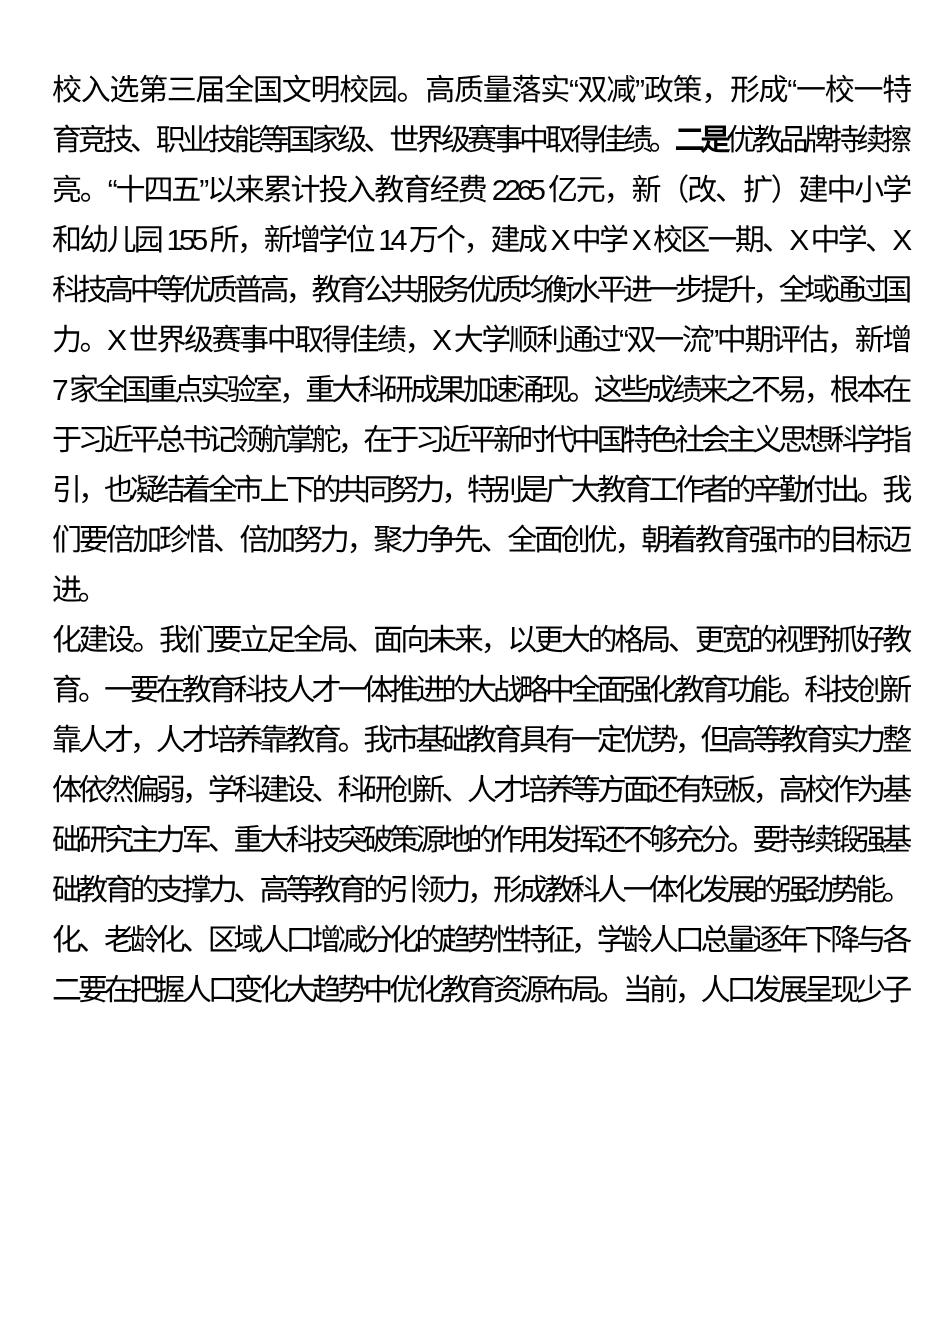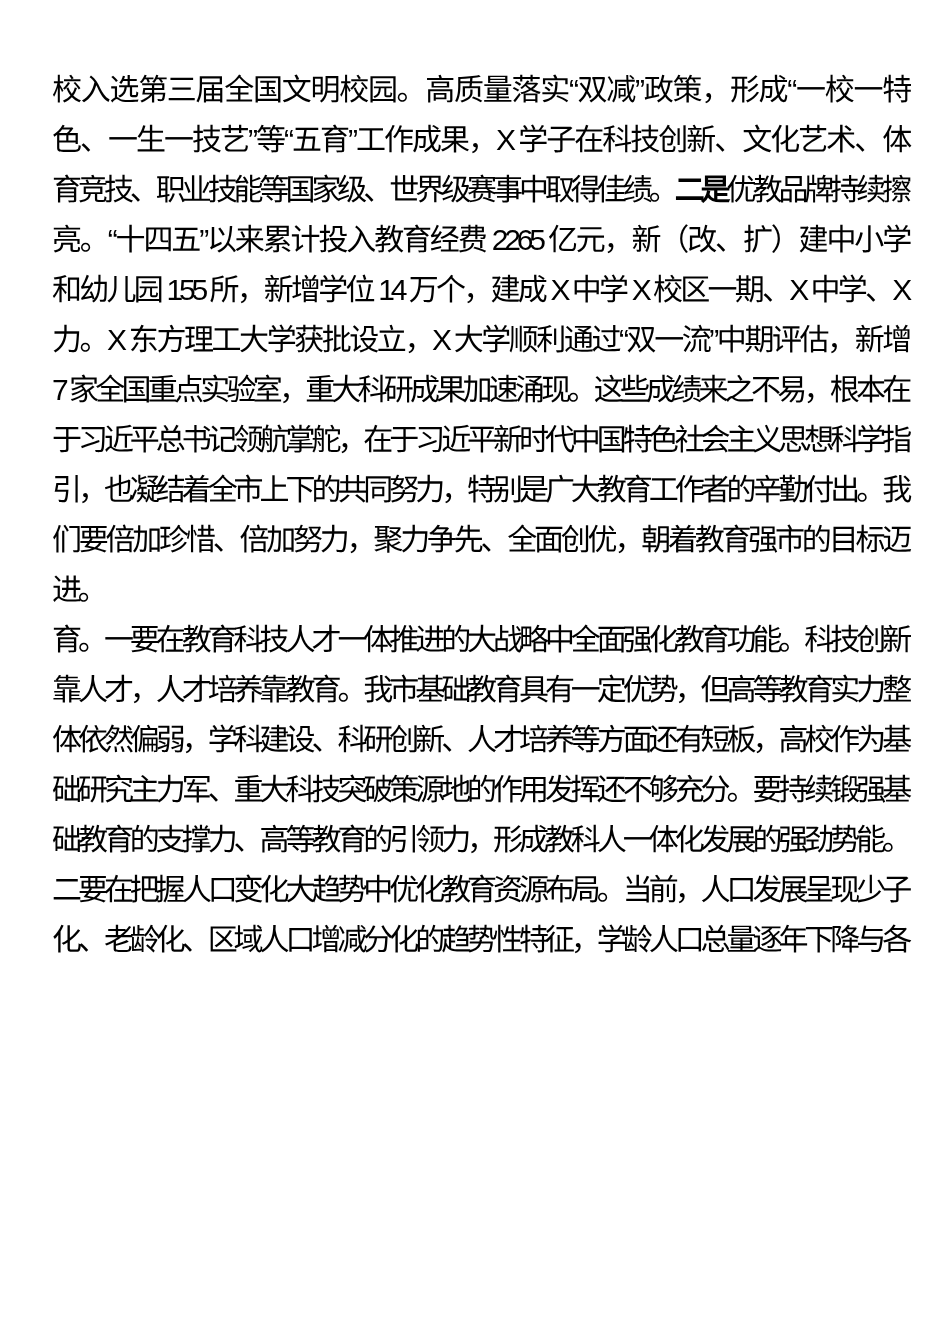--- a/index.html
+++ b/index.html
@@ -50,34 +50,35 @@
     font-weight: 700;
   }
 </style>
 </head>
 <body>
 
 <div class="page">
   <div class="doc-body" id="doc-body">
       <div class="paragraph">
         <div class="text-line"><span class="run">校入选第三届全国文明校园。高质量落实“双减”政策，形成“一校一特</span></div>
-        <div class="text-line"><span class="run">色、一生一技艺”等“五育”工作成果，X 学子在科技创新、文化艺术、体</span></div>
         <div class="text-line"><span class="run">育竞技、职业技能等国家级、世界级赛事中取得佳绩。</span><span class="run-bold">二是</span><span class="run">优教品牌持续擦</span></div>
         <div class="text-line"><span class="run">亮。“十四五”以来累计投入教育经费 2265 亿元，新（改、扩）建中小学</span></div>
         <div class="text-line"><span class="run">和幼儿园 155 所，新增学位 14 万个，建成 X 中学 X 校区一期、X 中学、X</span></div>
-        <div class="text-line"><span class="run">力。X 东方理工大学获批设立，X 大学顺利通过“双一流”中期评估，新增</span></div>
+        <div class="text-line"><span class="run">科技高中等优质普高，教育公共服务优质均衡水平进一步提升，全域通过国</span></div>
+        <div class="text-line"><span class="run">力。X 世界级赛事中取得佳绩，X 大学顺利通过“双一流”中期评估，新增</span></div>
         <div class="text-line"><span class="run">7 家全国重点实验室，重大科研成果加速涌现。这些成绩来之不易，根本在</span></div>
         <div class="text-line"><span class="run">于习近平总书记领航掌舵，在于习近平新时代中国特色社会主义思想科学指</span></div>
         <div class="text-line"><span class="run">引，也凝结着全市上下的共同努力，特别是广大教育工作者的辛勤付出。我</span></div>
         <div class="text-line"><span class="run">们要倍加珍惜、倍加努力，聚力争先、全面创优，朝着教育强市的目标迈</span></div>
         <div class="text-line align-left"><span class="run">进。</span></div>
       </div>
       <div class="paragraph">
+        <div class="text-line"><span class="run">化建设。我们要立足全局、面向未来，以更大的格局、更宽的视野抓好教</span></div>
         <div class="text-line"><span class="run">育。一要在教育科技人才一体推进的大战略中全面强化教育功能。科技创新</span></div>
         <div class="text-line"><span class="run">靠人才，人才培养靠教育。我市基础教育具有一定优势，但高等教育实力整</span></div>
         <div class="text-line"><span class="run">体依然偏弱，学科建设、科研创新、人才培养等方面还有短板，高校作为基</span></div>
         <div class="text-line"><span class="run">础研究主力军、重大科技突破策源地的作用发挥还不够充分。要持续锻强基</span></div>
         <div class="text-line"><span class="run">础教育的支撑力、高等教育的引领力，形成教科人一体化发展的强劲势能。</span></div>
+        <div class="text-line"><span class="run">化、老龄化、区域人口增减分化的趋势性特征，学龄人口总量逐年下降与各</span></div>
         <div class="text-line"><span class="run">二要在把握人口变化大趋势中优化教育资源布局。当前，人口发展呈现少子</span></div>
-        <div class="text-line"><span class="run">化、老龄化、区域人口增减分化的趋势性特征，学龄人口总量逐年下降与各</span></div>
       </div>
     </div>
 </div>
 
 </body></html>

